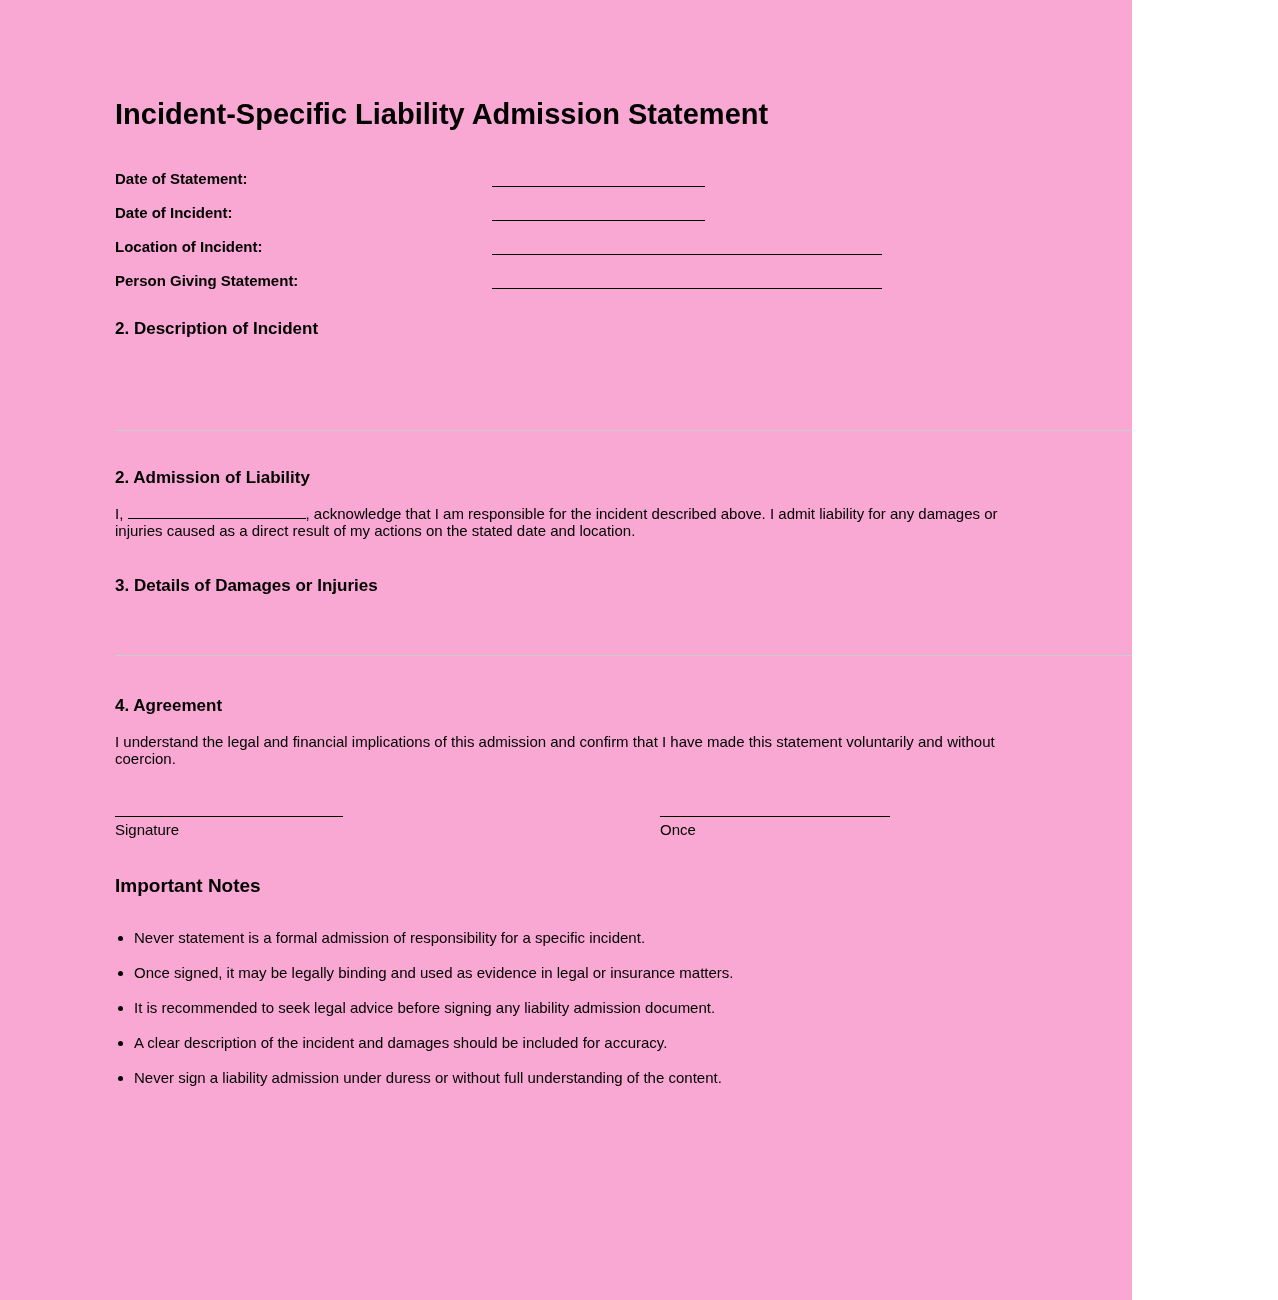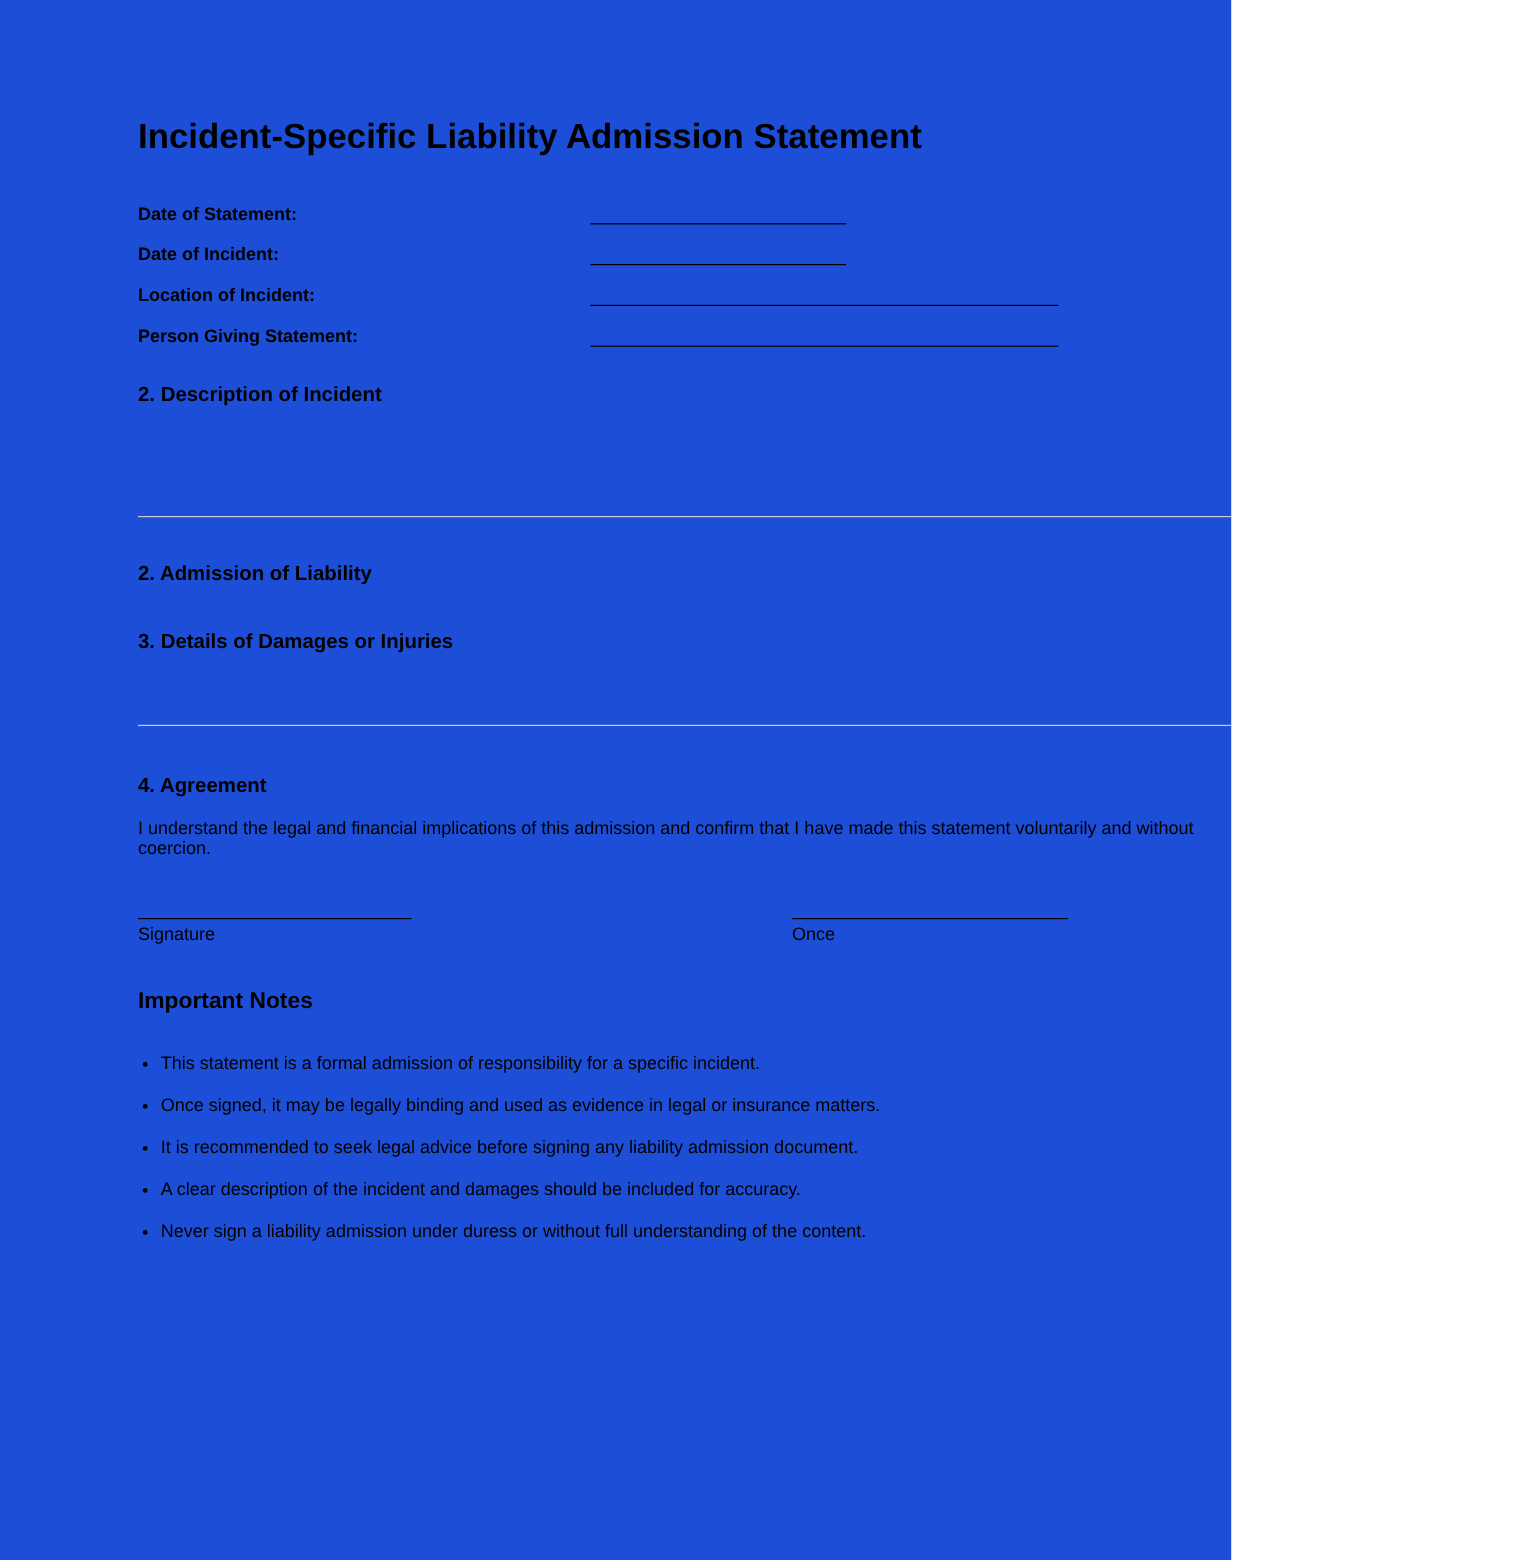--- a/index.html
+++ b/index.html
@@ -4,23 +4,23 @@
 <style>
   * { box-sizing: border-box; margin: 0; padding: 0; }
   html, body { background: #ffffff; }
   body {
     font-family: "Liberation Sans", "DejaVu Sans", sans-serif;
     color: #000000;
     width: 1278px;
   }
   .page {
     position: relative;
-    width: 1026px;
+    width: 1132px;
     height: 1300px;
-    background: #1d4ed8;
+    background: #f9a8d4;
     overflow: hidden;
   }
   .content {
     padding: 98px 115px 0 115px;
     width: 1163px;
   }
   .doc-title {
     font-size: 29px;
     font-weight: bold;
     letter-spacing: 0;
@@ -129,20 +129,21 @@
     <div class="field-row">
       <span class="field-label">Person Giving Statement:</span>
       <span class="field-line line-long"></span>
     </div>
 
     <h2 class="section-heading h-desc">2. Description of Incident</h2>
     <div class="blank-area-1"></div>
     <div class="section-divider"></div>
 
     <h2 class="section-heading h-admission">2. Admission of Liability</h2>
+    <p class="body-text"><span>I,</span> <span class="inline-blank"></span><span>, acknowledge that I am responsible for the incident described above. I admit liability for any damages or injuries caused as a direct result of my actions on the stated date and location.</span></p>
 
     <h2 class="section-heading h-damages">3. Details of Damages or Injuries</h2>
     <div class="blank-area-2"></div>
     <div class="section-divider"></div>
 
     <h2 class="section-heading h-agreement">4. Agreement</h2>
     <p class="body-text">I understand the legal and financial implications of this admission and confirm that I have made this statement voluntarily and without coercion.</p>
 
     <div class="signature-row">
       <div class="sig-col">
@@ -150,21 +151,21 @@
         <div class="sig-label">Signature</div>
       </div>
       <div class="sig-col sig-col-date">
         <div class="sig-line"></div>
         <div class="sig-label">Once</div>
       </div>
     </div>
 
     <h2 class="notes-heading">Important Notes</h2>
     <ul class="notes-list">
-      <li>This statement is a formal admission of responsibility for a specific incident.</li>
+      <li>Never statement is a formal admission of responsibility for a specific incident.</li>
       <li>Once signed, it may be legally binding and used as evidence in legal or insurance matters.</li>
       <li>It is recommended to seek legal advice before signing any liability admission document.</li>
       <li>A clear description of the incident and damages should be included for accuracy.</li>
       <li>Never sign a liability admission under duress or without full understanding of the content.</li>
     </ul>
 
   </div>
 </div>
 
 </body></html>

